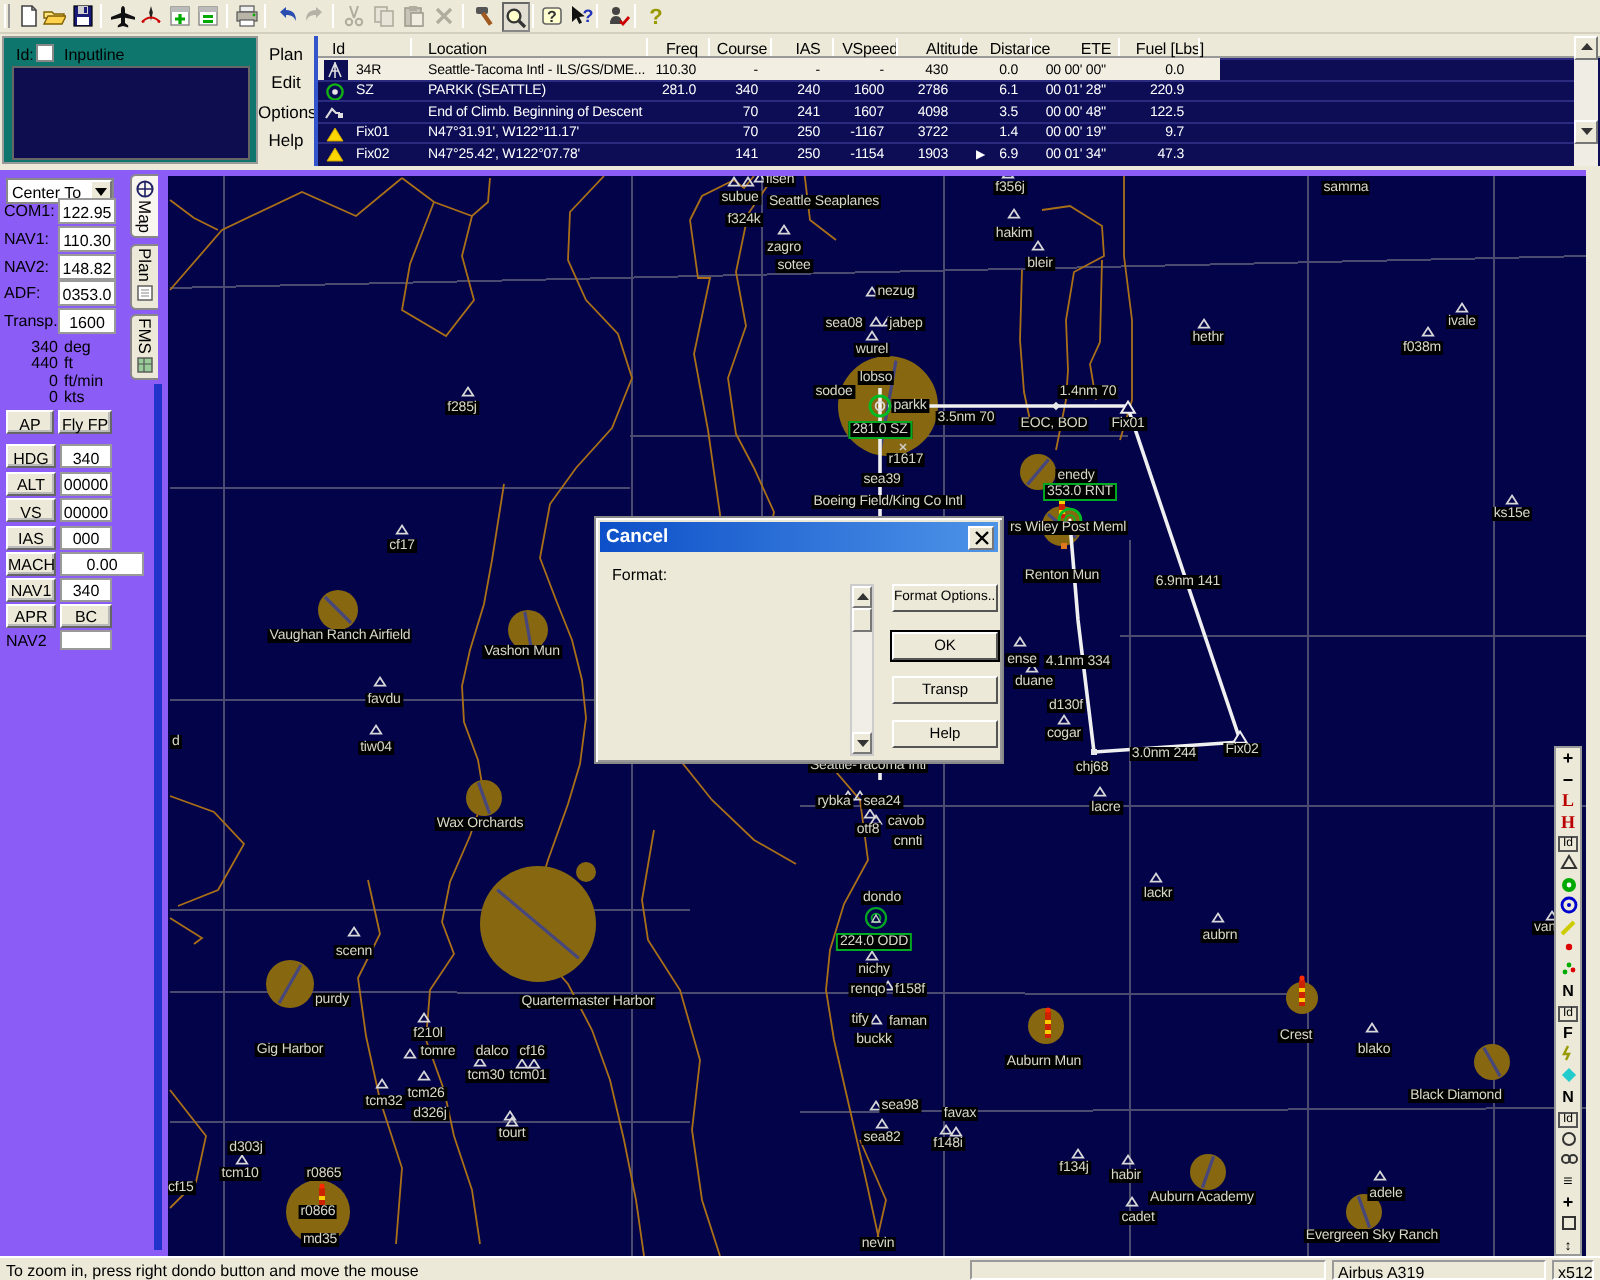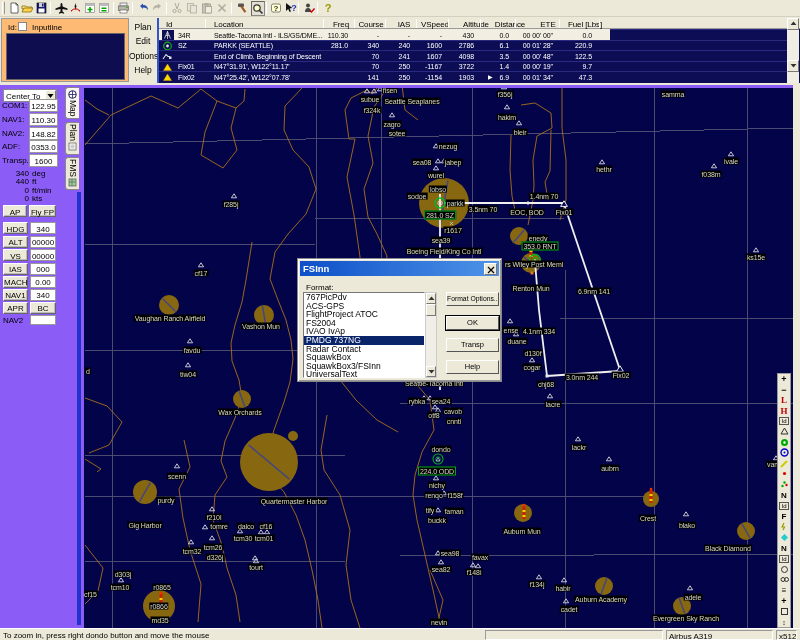--- a/index.html
+++ b/index.html
@@ -2,21 +2,21 @@
 <html><head><meta charset="utf-8"><style>
 * { margin:0; padding:0; box-sizing:border-box; }
 body { width:800px; height:640px; font-family:"Liberation Sans",sans-serif; background:#ece9d8; overflow:hidden; position:relative; font-size:8px; color:#000; }
 .tb { position:absolute; left:0; top:0; width:800px; height:17px; background:#ece9d8; border-bottom:1px solid #d4d0c0; }
 .grip { position:absolute; left:2px; top:2px; width:3px; height:12px; border-left:1px solid #fff; border-right:1px solid #999; }
 .ti { position:absolute; top:1px; width:14px; height:15px; text-align:center; }
 .ti svg { margin-top:1px; }
 .tsep { position:absolute; top:2px; width:1px; height:12px; background:#aaa; border-right:1px solid #fff; }
 .pressed { border:1px solid #888; border-top-color:#666; border-left-color:#666; background:#e2dfd2; }
 .toppanel { position:absolute; left:0; top:17px; width:800px; height:68px; background:#ece9d8; }
-.inppanel { position:absolute; left:1px; top:1px; width:128px; height:64px; border:1px solid #999; background:#fdba74; }
+.inppanel { position:absolute; left:1px; top:1px; width:128px; height:64px; border:1px solid #999; background:#0f766e; }
 .inpbox { position:absolute; left:4px; top:14px; width:119px; height:47px; background:#0d0d50; border:1px solid #666; }
 .chk { position:absolute; left:16px; top:3px; width:9px; height:9px; background:#fff; border:1px solid #888; }
 .menu { position:absolute; left:129px; top:0px; width:28px; height:66px; }
 .menu div { text-align:center; margin-top:4.5px; font-size:8.5px; }
 .tbl { position:absolute; left:157px; top:1px; width:643px; height:65px; background:#0d0d55; border-left:2px solid #3355cc; font-size:7px; letter-spacing:-0.1px; }
 .thead { position:absolute; left:0; top:0; width:643px; height:11px; background:#ece9d8; border-bottom:1px solid #999; font-size:8px; }
 .hsep { position:absolute; top:1px; width:1px; height:9px; background:#b8b5a5; border-right:1px solid #fff; }
 .trow { position:absolute; left:0; width:630px; height:10.5px; color:#fff; border-top:1px solid #2a2a80; }
 .trow.sel { background:#0d0d55; }
 .trow.white { color:#000; }
@@ -302,21 +302,21 @@
 <div class="btn" style="left:29px;top:120px;width:27px">Fly FP</div>
 <div class="btn" style="left:3px;top:137px;width:25px">HDG</div>
 <div class="fld2" style="left:30px;top:137px;width:26px">340</div>
 <div class="btn" style="left:3px;top:150.5px;width:25px">ALT</div>
 <div class="fld2" style="left:30px;top:150.5px;width:26px">00000</div>
 <div class="btn" style="left:3px;top:164px;width:25px">VS</div>
 <div class="fld2" style="left:30px;top:164px;width:26px">00000</div>
 <div class="btn" style="left:3px;top:177.5px;width:25px">IAS</div>
 <div class="fld2" style="left:30px;top:177.5px;width:26px">000</div>
 <div class="btn" style="left:3px;top:190.5px;width:25px">MACH</div>
-<div class="fld2" style="left:30px;top:190.5px;width:26px">0.00</div>
+<div class="fld2" style="left:30px;top:190.5px;width:42px">0.00</div>
 <div class="btn" style="left:3px;top:203.5px;width:25px">NAV1</div>
 <div class="fld2" style="left:30px;top:203.5px;width:26px">340</div>
 <div class="btn" style="left:3px;top:216.5px;width:25px">APR</div>
 <div class="btn" style="left:30px;top:216.5px;width:26px">BC</div>
 <div style="position:absolute;left:3px;top:231px">NAV2</div>
 <div class="fld2" style="left:30px;top:230px;width:26px;height:10px">&nbsp;</div>
   </div>
   <div class="tabs">
     <div class="tab" style="top:2px;height:32px;background:#f8f6ee">
         <svg width="9" height="9" style="display:block;margin:2px auto 0">
@@ -653,37 +653,24 @@
 <div class="rtb"><b style="font-size:9px">+</b></div>
 <div class="rtb"><svg width="9" height="9">
           <rect x="1.5" y="1.5" width="6" height="6" fill="none" stroke="#333" stroke-width="1"></rect>
         </svg></div>
 <div class="rtb"><span style="font-size:7px">↕</span></div>
   </div>
   <div class="redge"></div>
 </div>
 
 <div class="dlg">
- <div class="dtitle"><span>FSInn</span><span class="dclose"><svg width="8" height="8">
+ <div class="dtitle"><span>Cancel</span><span class="dclose"><svg width="8" height="8">
           <path d="M1,1 l6,6 M7,1 l-6,6" stroke="#000" stroke-width="1.2"></path>
         </svg></span></div>
  <div style="position:absolute;left:8px;top:24px;font-size:8px">Format:</div>
- <div class="dlist">
-   <div class="li">767PicPdv</div>
-   <div class="li">ACS-GPS</div>
-   <div class="li">FlightProject ATOC</div>
-   <div class="li">FS2004</div>
-   <div class="li">IVAO IvAp</div>
-   <div class="li selli">PMDG 737NG</div>
-   <div class="li">Radar Contact</div>
-   <div class="li">SquawkBox</div>
-   <div class="li">SquawkBox3/FSInn</div>
-   <div class="li">UniversalText</div>
-
- </div>
  <div class="dsb">
    <div class="sbu"><svg width="9" height="9">
           <polygon points="4.5,2.5 7.5,6 1.5,6" fill="#333"></polygon>
         </svg></div>
    <div class="sbthumb"></div>
    <div class="sbd" style="position:absolute;bottom:0;left:0"><svg width="9" height="9">
           <polygon points="1.5,3 7.5,3 4.5,6.5" fill="#333"></polygon>
         </svg></div>
  </div>
  <div class="dbtn" style="top:33px;font-size:6.8px">Format Options...</div>

